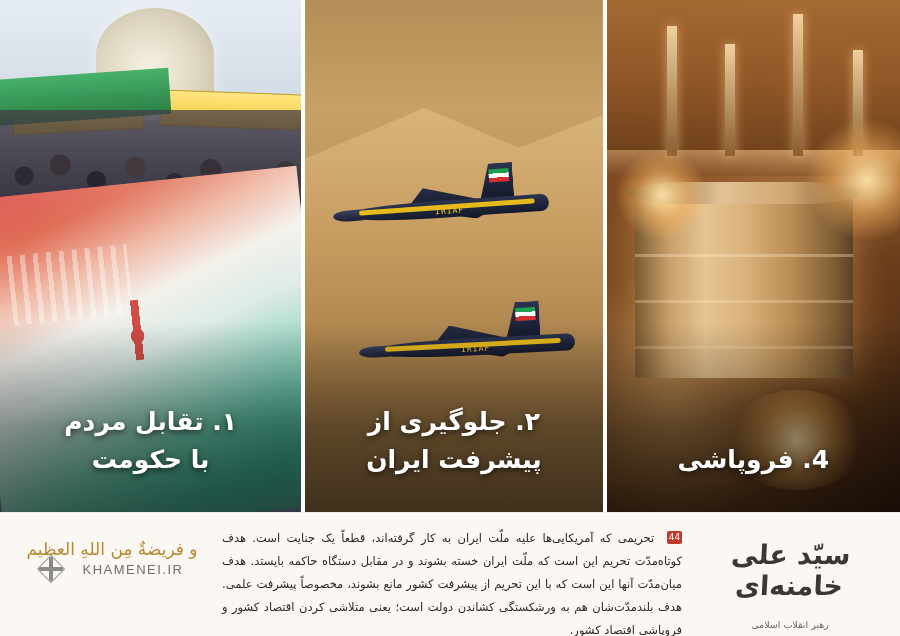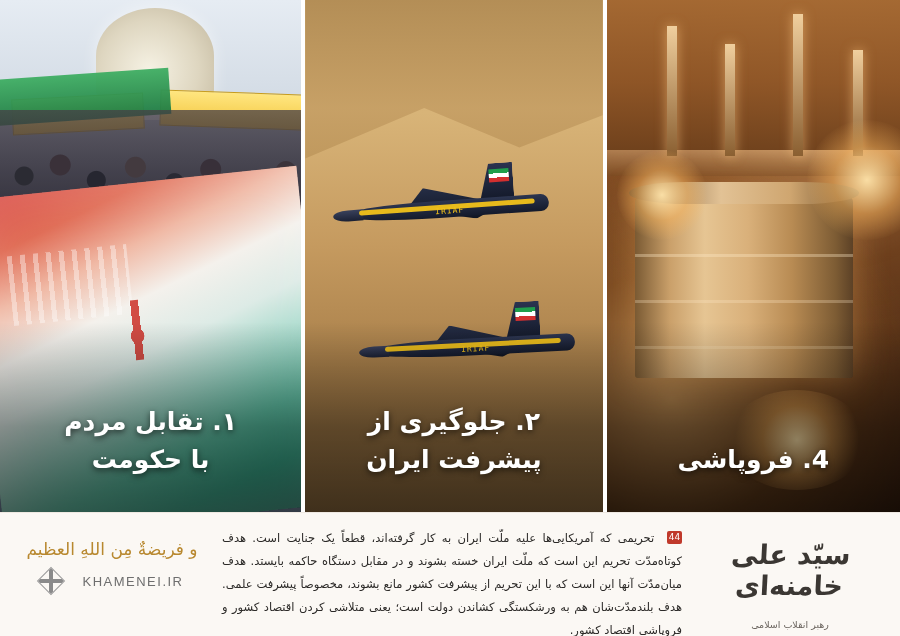--- a/index.html
+++ b/index.html
@@ -347,21 +347,21 @@
     text-align: center;
     direction: rtl;
   }
   .brand-arabic {
     font-size: 17px;
     color: #b8882f;
     letter-spacing: 1px;
     white-space: nowrap;
   }
   .brand-site {
-    margin-top: 12px;
+    margin-top: 0;
     display: flex;
     flex-direction: row-reverse;
     align-items: center;
     justify-content: center;
     gap: 22px;
   }
   .brand-mark {
     width: 18px; height: 18px;
     background:
       linear-gradient(45deg, transparent 42%, #8a8a8a 42% 58%, transparent 58%),

